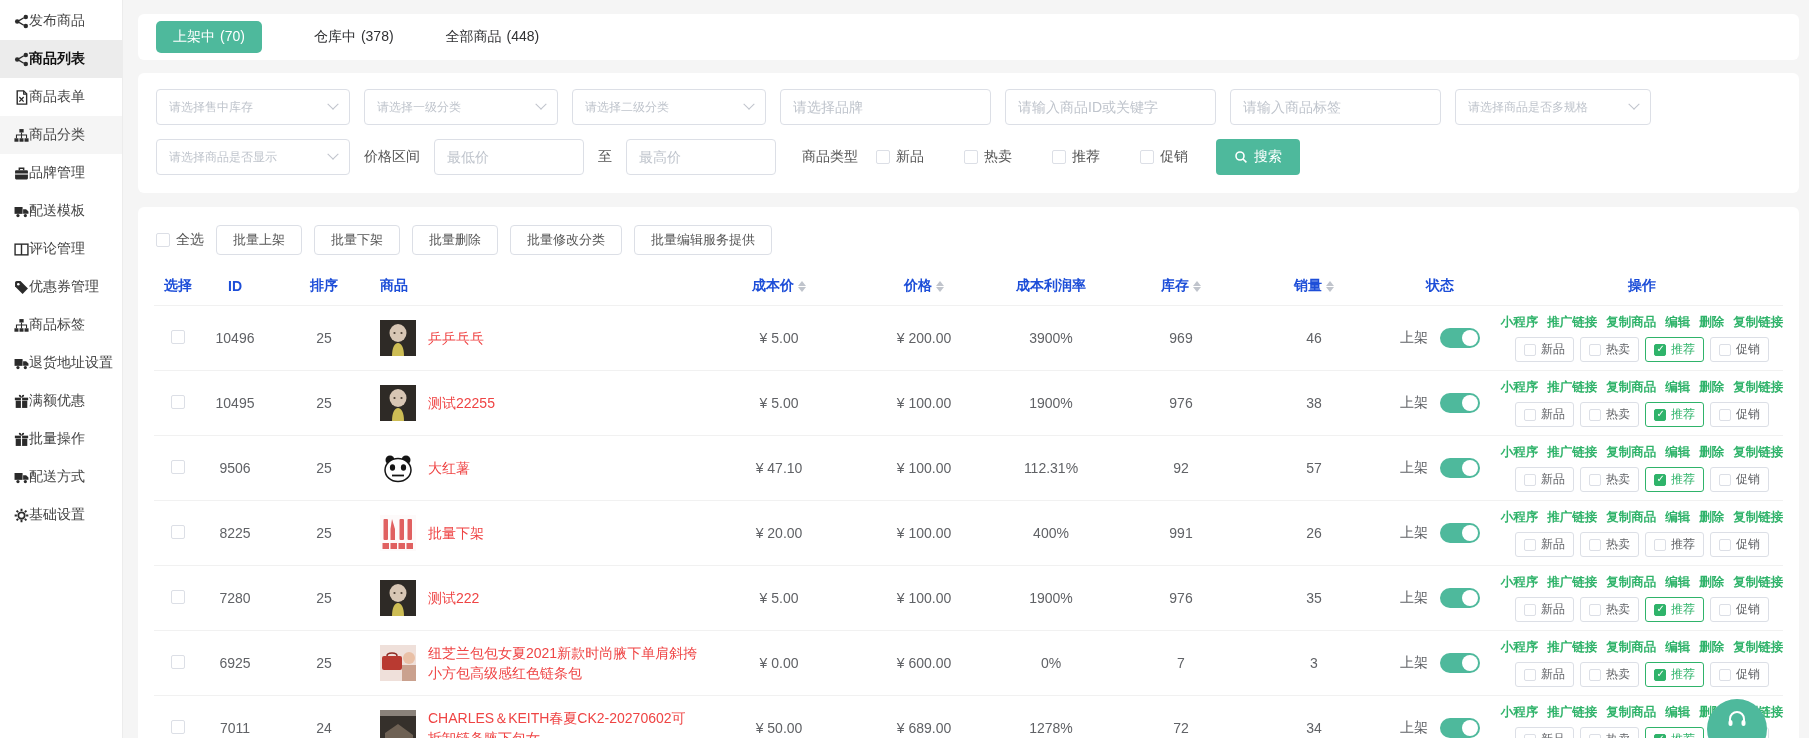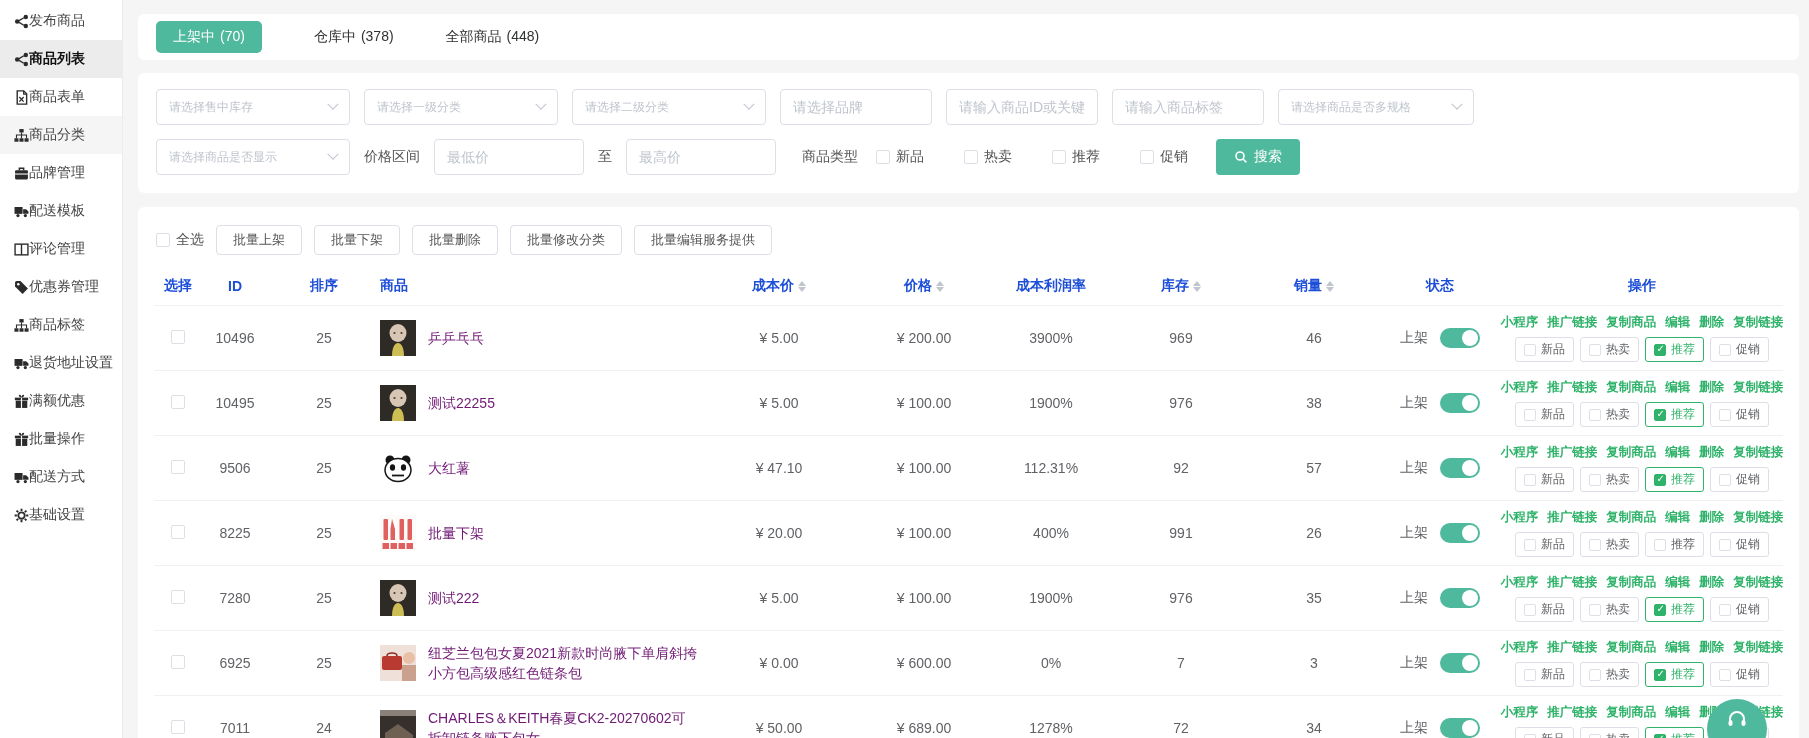--- a/index.html
+++ b/index.html
@@ -24,21 +24,21 @@
   .tab.active { background:var(--accent); color:#fff; padding:7px 17px; border-radius:5px; }
 
   .filter-card { padding:16px 18px 18px 18px; margin-bottom:14px; }
   .f-row { display:flex; align-items:center; gap:14px; }
   .f-row + .f-row { margin-top:14px; }
   .sel, .inp { height:36px; border:1px solid #dcdfe6; border-radius:4px; background:#fff; }
   .sel { display:flex; align-items:center; justify-content:space-between; padding:0 12px; cursor:pointer; }
   .sel .ph { font-size:12px; color:#bfc4cc; white-space:nowrap; }
   .chev { width:8px; height:8px; border-right:1.6px solid #c0c4cc; border-bottom:1.6px solid #c0c4cc;
     transform:rotate(45deg) translate(-2px,-2px); flex:none; margin-left:10px; }
-  .inp { padding:0 12px; font-size:14px; color:#606266; width:152px; }
+  .inp { padding:0 12px; font-size:14px; color:#606266; width:211px; }
   .inp::placeholder { color:#bfc4cc; }
   .w-sel { width:194px; } .w-last { width:196px; } .w-price { width:150px; }
   .f-label { font-size:14px; color:#555; white-space:nowrap; }
   .ckgroup { display:flex; align-items:center; gap:40px; margin-left:4px; }
   .ck { display:flex; align-items:center; gap:6px; font-size:14px; color:#555; cursor:pointer; }
   .ckbox { width:14px; height:14px; border:1px solid #dcdfe6; border-radius:2px; background:#fff; flex:none; }
   .search-btn { height:36px; background:var(--accent); color:#fff; border:none; border-radius:4px;
     font-size:14px; padding:0 18px; display:flex; align-items:center; gap:6px; cursor:pointer; margin-left:14px; }
 
   
@@ -55,21 +55,21 @@
   .th.left { justify-content:flex-start; }
   .carets { display:flex; flex-direction:column; gap:1px; }
   .carets i { width:0; height:0; border-left:4px solid transparent; border-right:4px solid transparent; display:block; }
   .carets .up { border-bottom:5px solid #c0c4cc; }
   .carets .dn { border-top:5px solid #c0c4cc; }
 
   .trow { border-top:1px solid #f1f1f1; height:65px; font-size:14px; color:#606266; }
   .cell { text-align:center; }
   .cell.prod { display:flex; align-items:center; gap:12px; text-align:left; }
   .thumb { width:36px; height:36px; flex:none; display:inline-flex; overflow:hidden; }
-  .pname { color:#701a75; max-width:300px; line-height:1.45; font-size:14px; }
+  .pname { color:#ef4444; max-width:300px; line-height:1.45; font-size:14px; }
   .cb { width:14px; height:14px; border:1px solid #dcdfe6; border-radius:2px; background:#fff; display:inline-block; cursor:pointer; }
 
   .status-wrap { display:flex; align-items:center; justify-content:center; gap:12px; }
   .toggle { width:40px; height:20px; border-radius:10px; background:var(--accent); position:relative; cursor:pointer; flex:none; }
   .toggle .knob { position:absolute; right:2px; top:2px; width:16px; height:16px; border-radius:50%; background:#fff; }
 
   .ops { display:flex; flex-direction:column; gap:6px; align-items:center; }
   .op-links { display:flex; gap:9px; font-size:12.5px; font-weight:bold; color:var(--green); white-space:nowrap; }
   .op-links span { cursor:pointer; }
   .op-chips { display:flex; gap:6px; }

